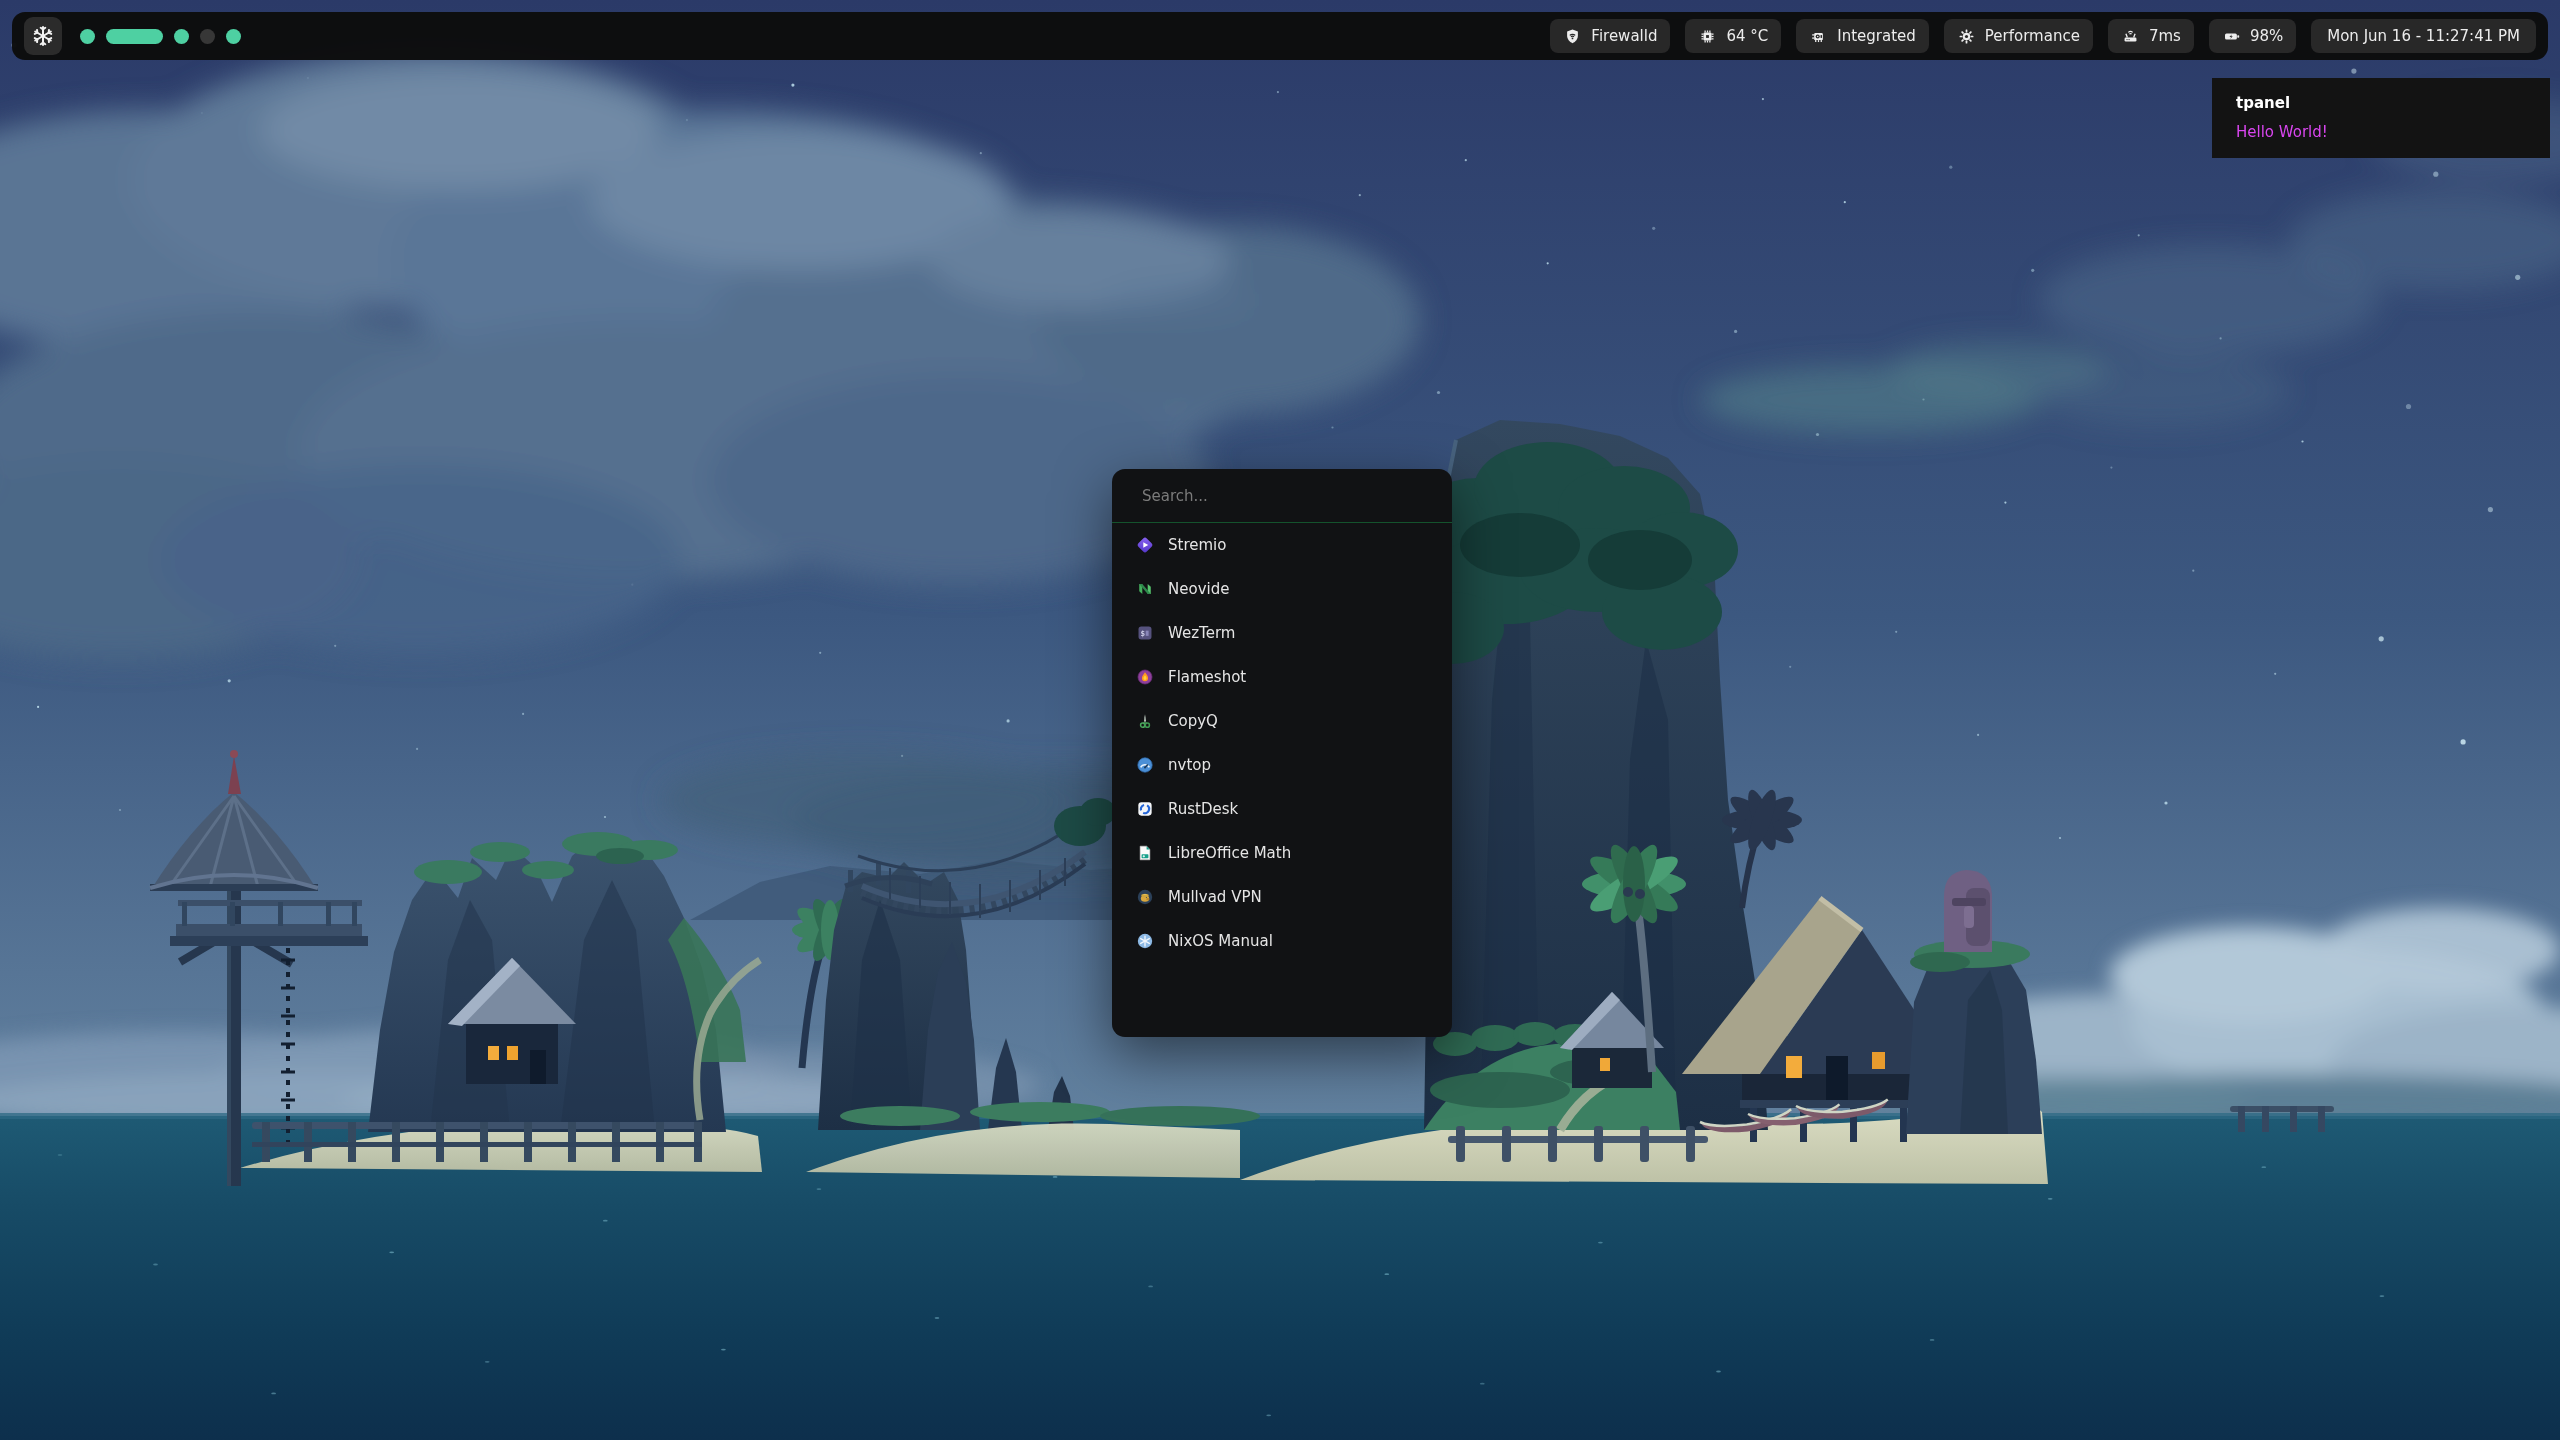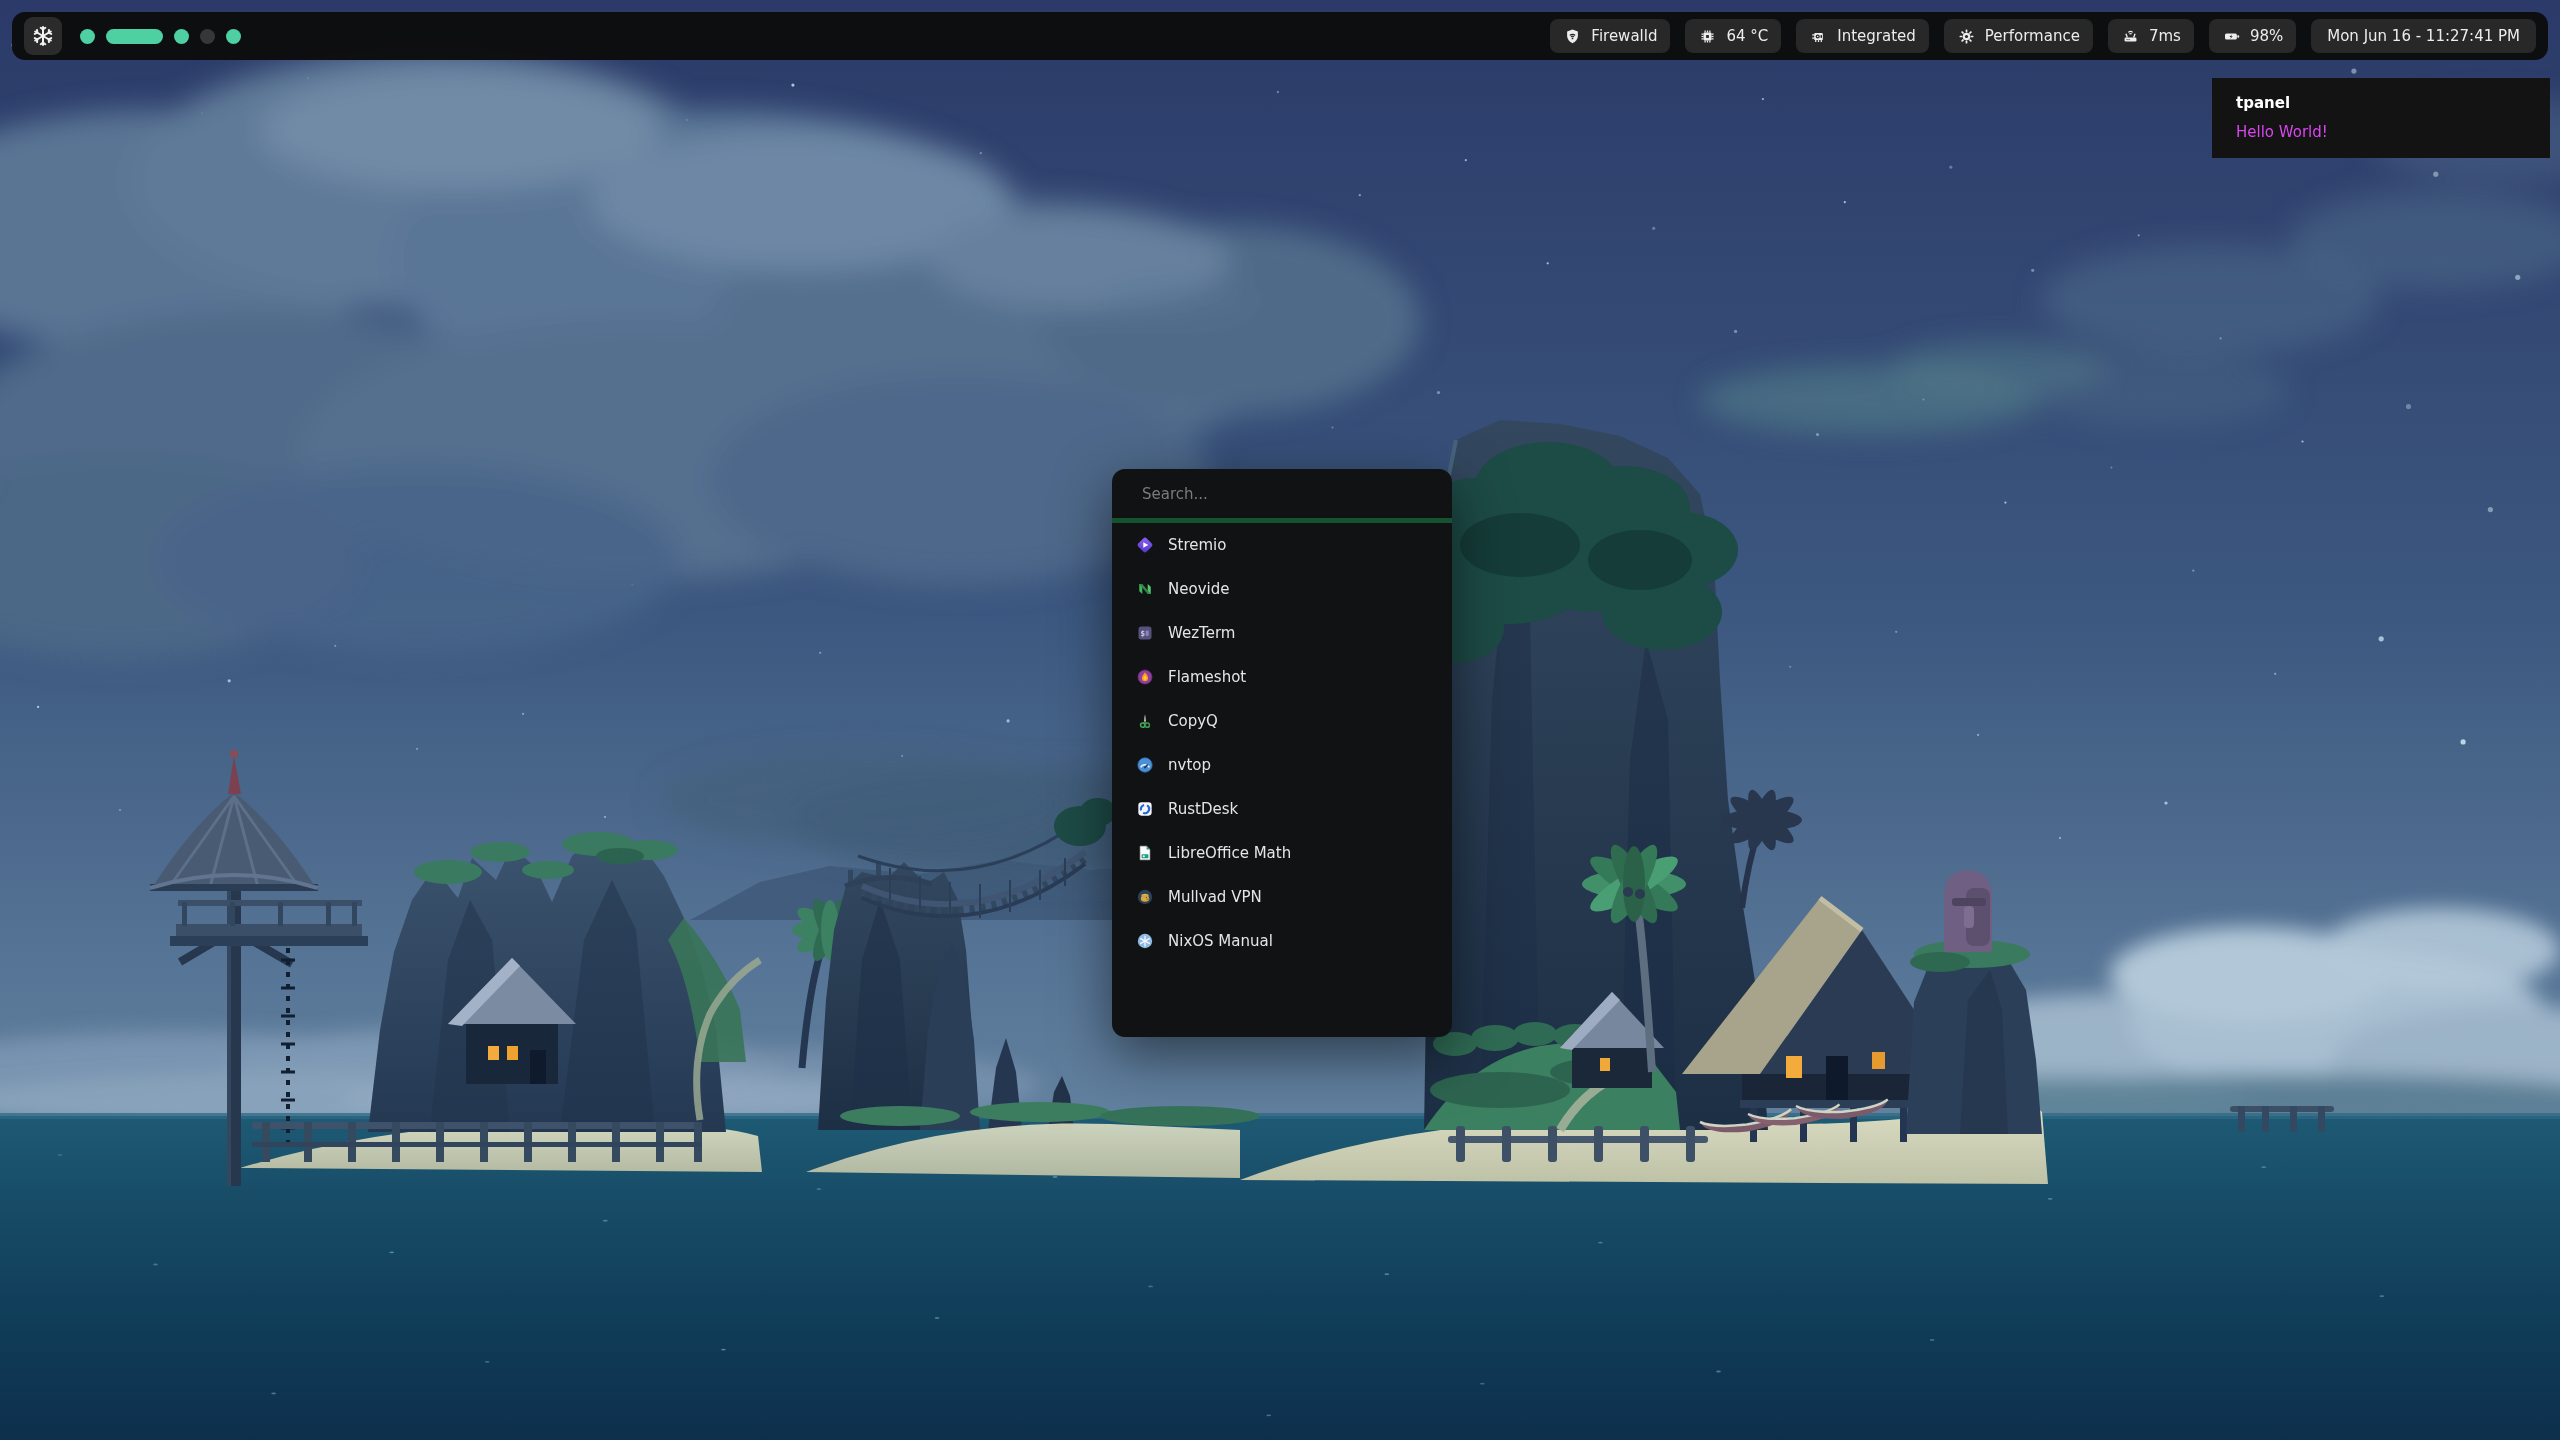--- a/index.html
+++ b/index.html
@@ -35,21 +35,21 @@
   .clock-chip{padding:0 16px;text-align:right;}
 
   
   .launcher{
     position:absolute;left:1112px;top:469px;width:340px;height:568px;
     background:#111214;border-radius:13px;overflow:hidden;
     box-shadow:0 18px 55px rgba(0,0,0,.5);
   }
   .search{
     display:block;width:100%;height:54px;box-sizing:border-box;
-    background:transparent;border:none;outline:none;border-bottom:5px solid #14532d;
+    background:transparent;border:none;outline:none;border-bottom:1px solid #14532d;
     padding:0 30px;color:#e0e0e0;font-size:15px;font-family:inherit;
   }
   .search::placeholder{color:#7b7b7b;}
   .app-list{padding:0;}
   .app-row{display:flex;align-items:center;height:44px;padding:0 24px;gap:14px;
     color:#e5e5e5;font-size:15px;cursor:pointer;}
   .app-row svg{flex:0 0 auto;display:block;}
 
   
   .notification{

